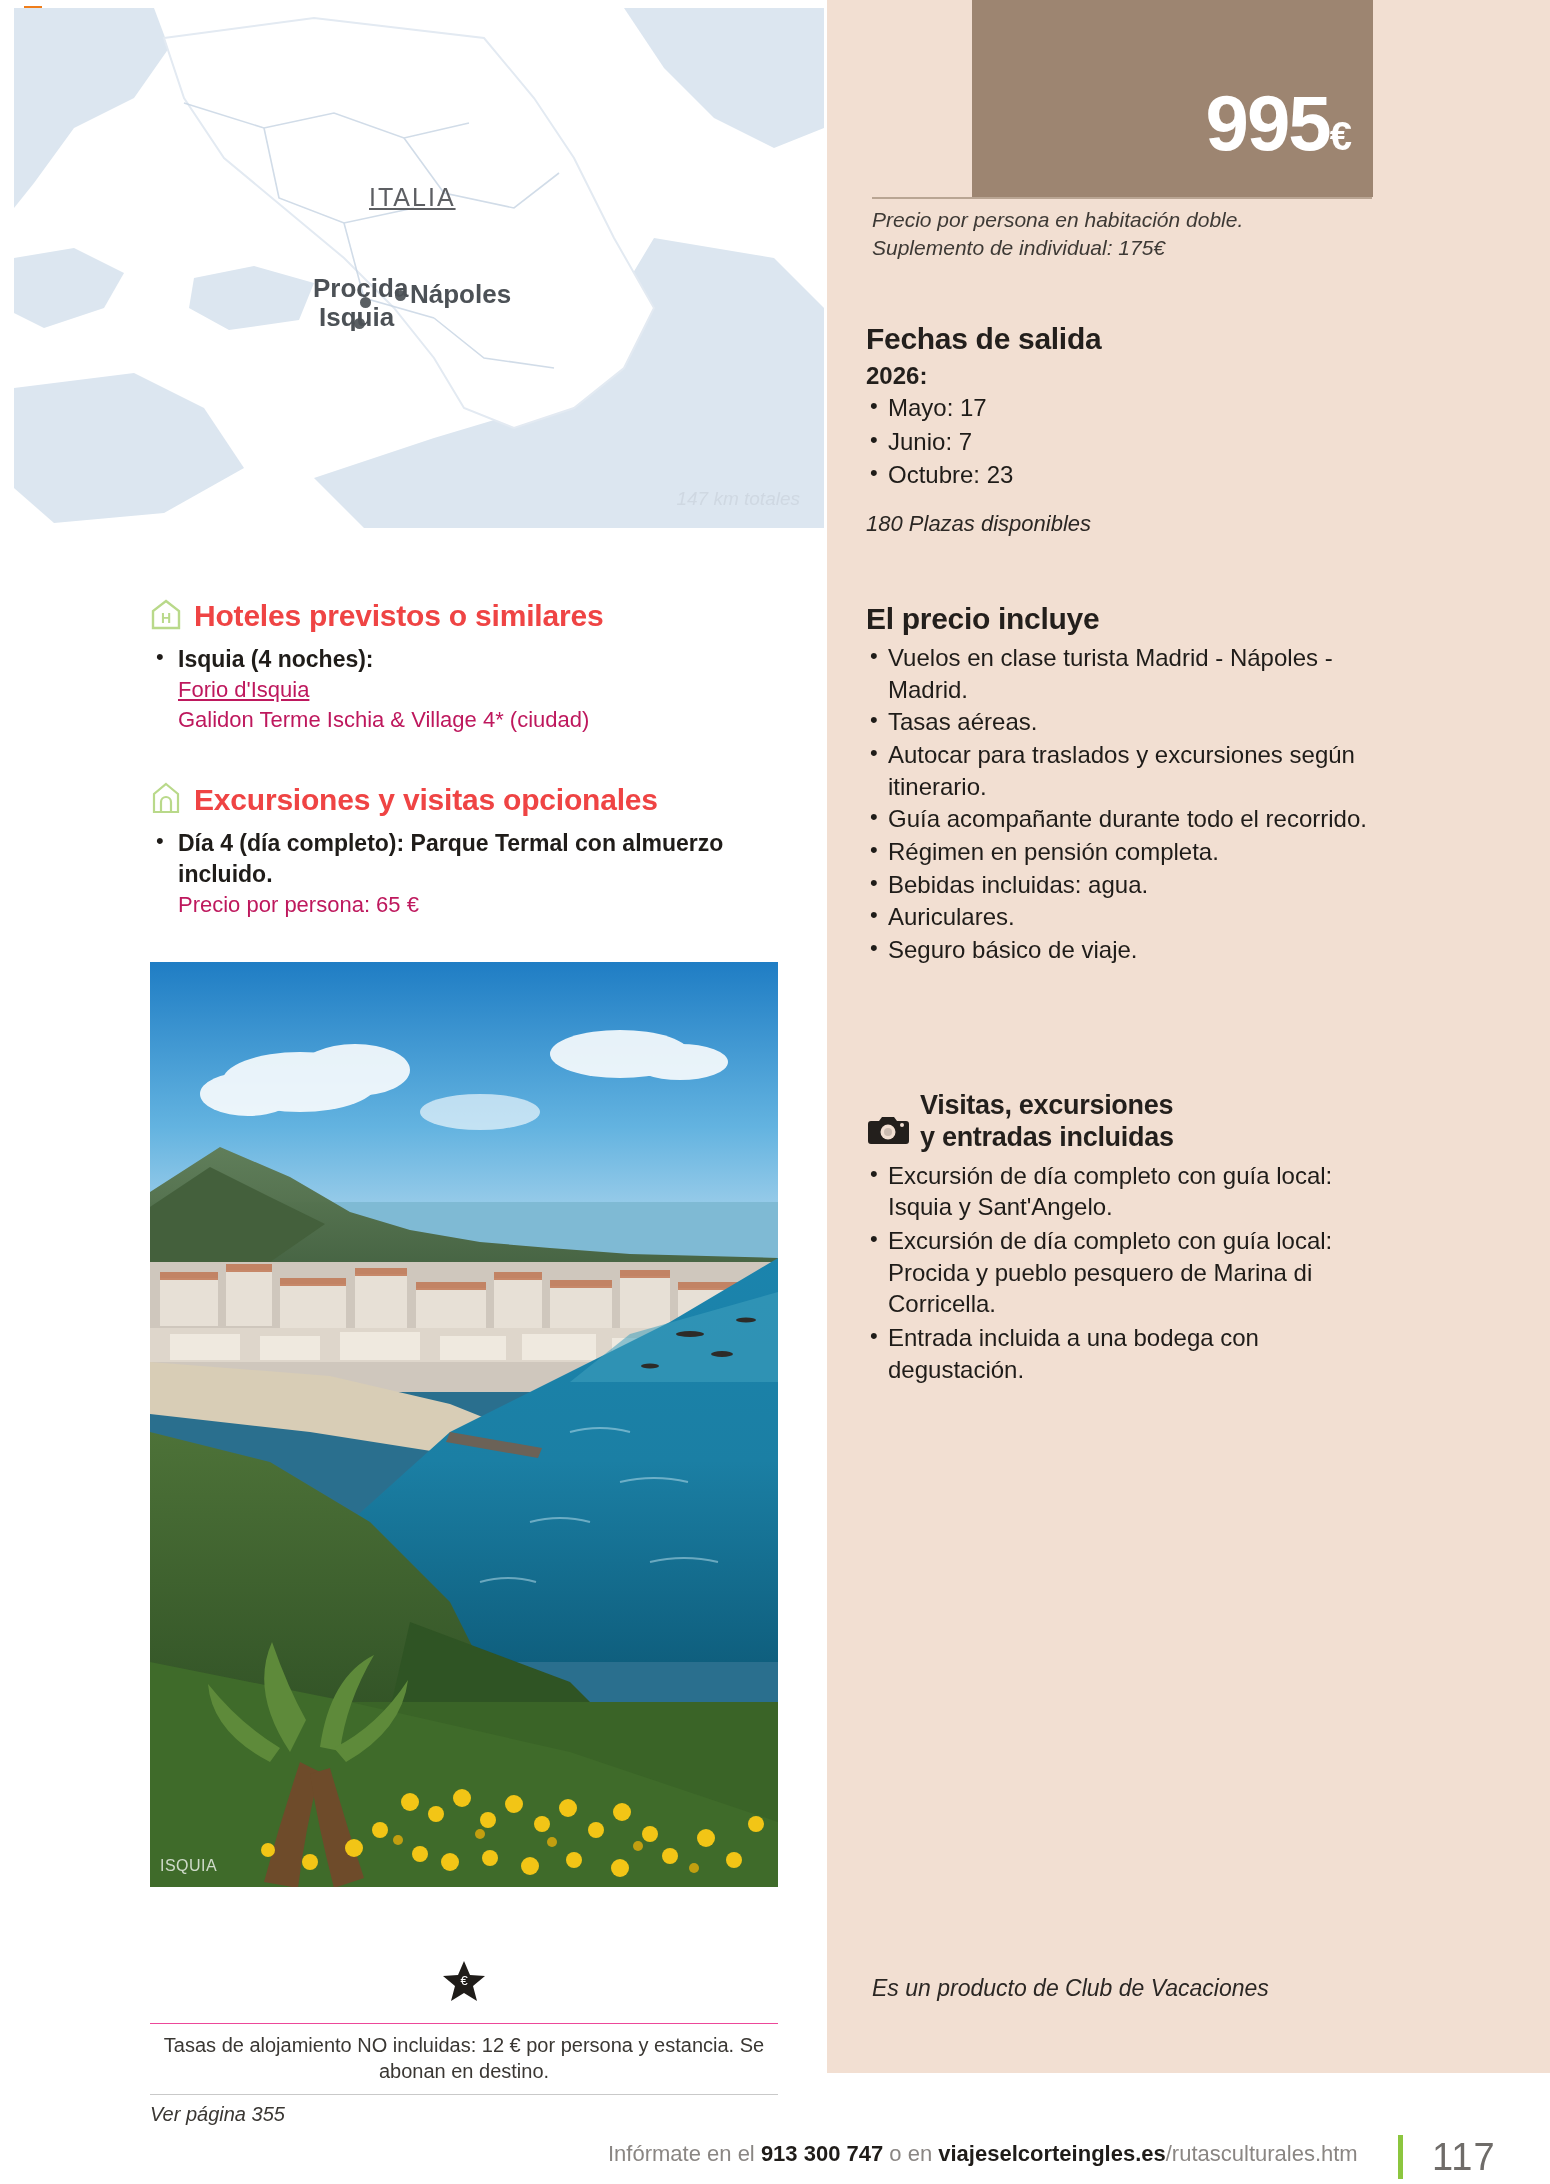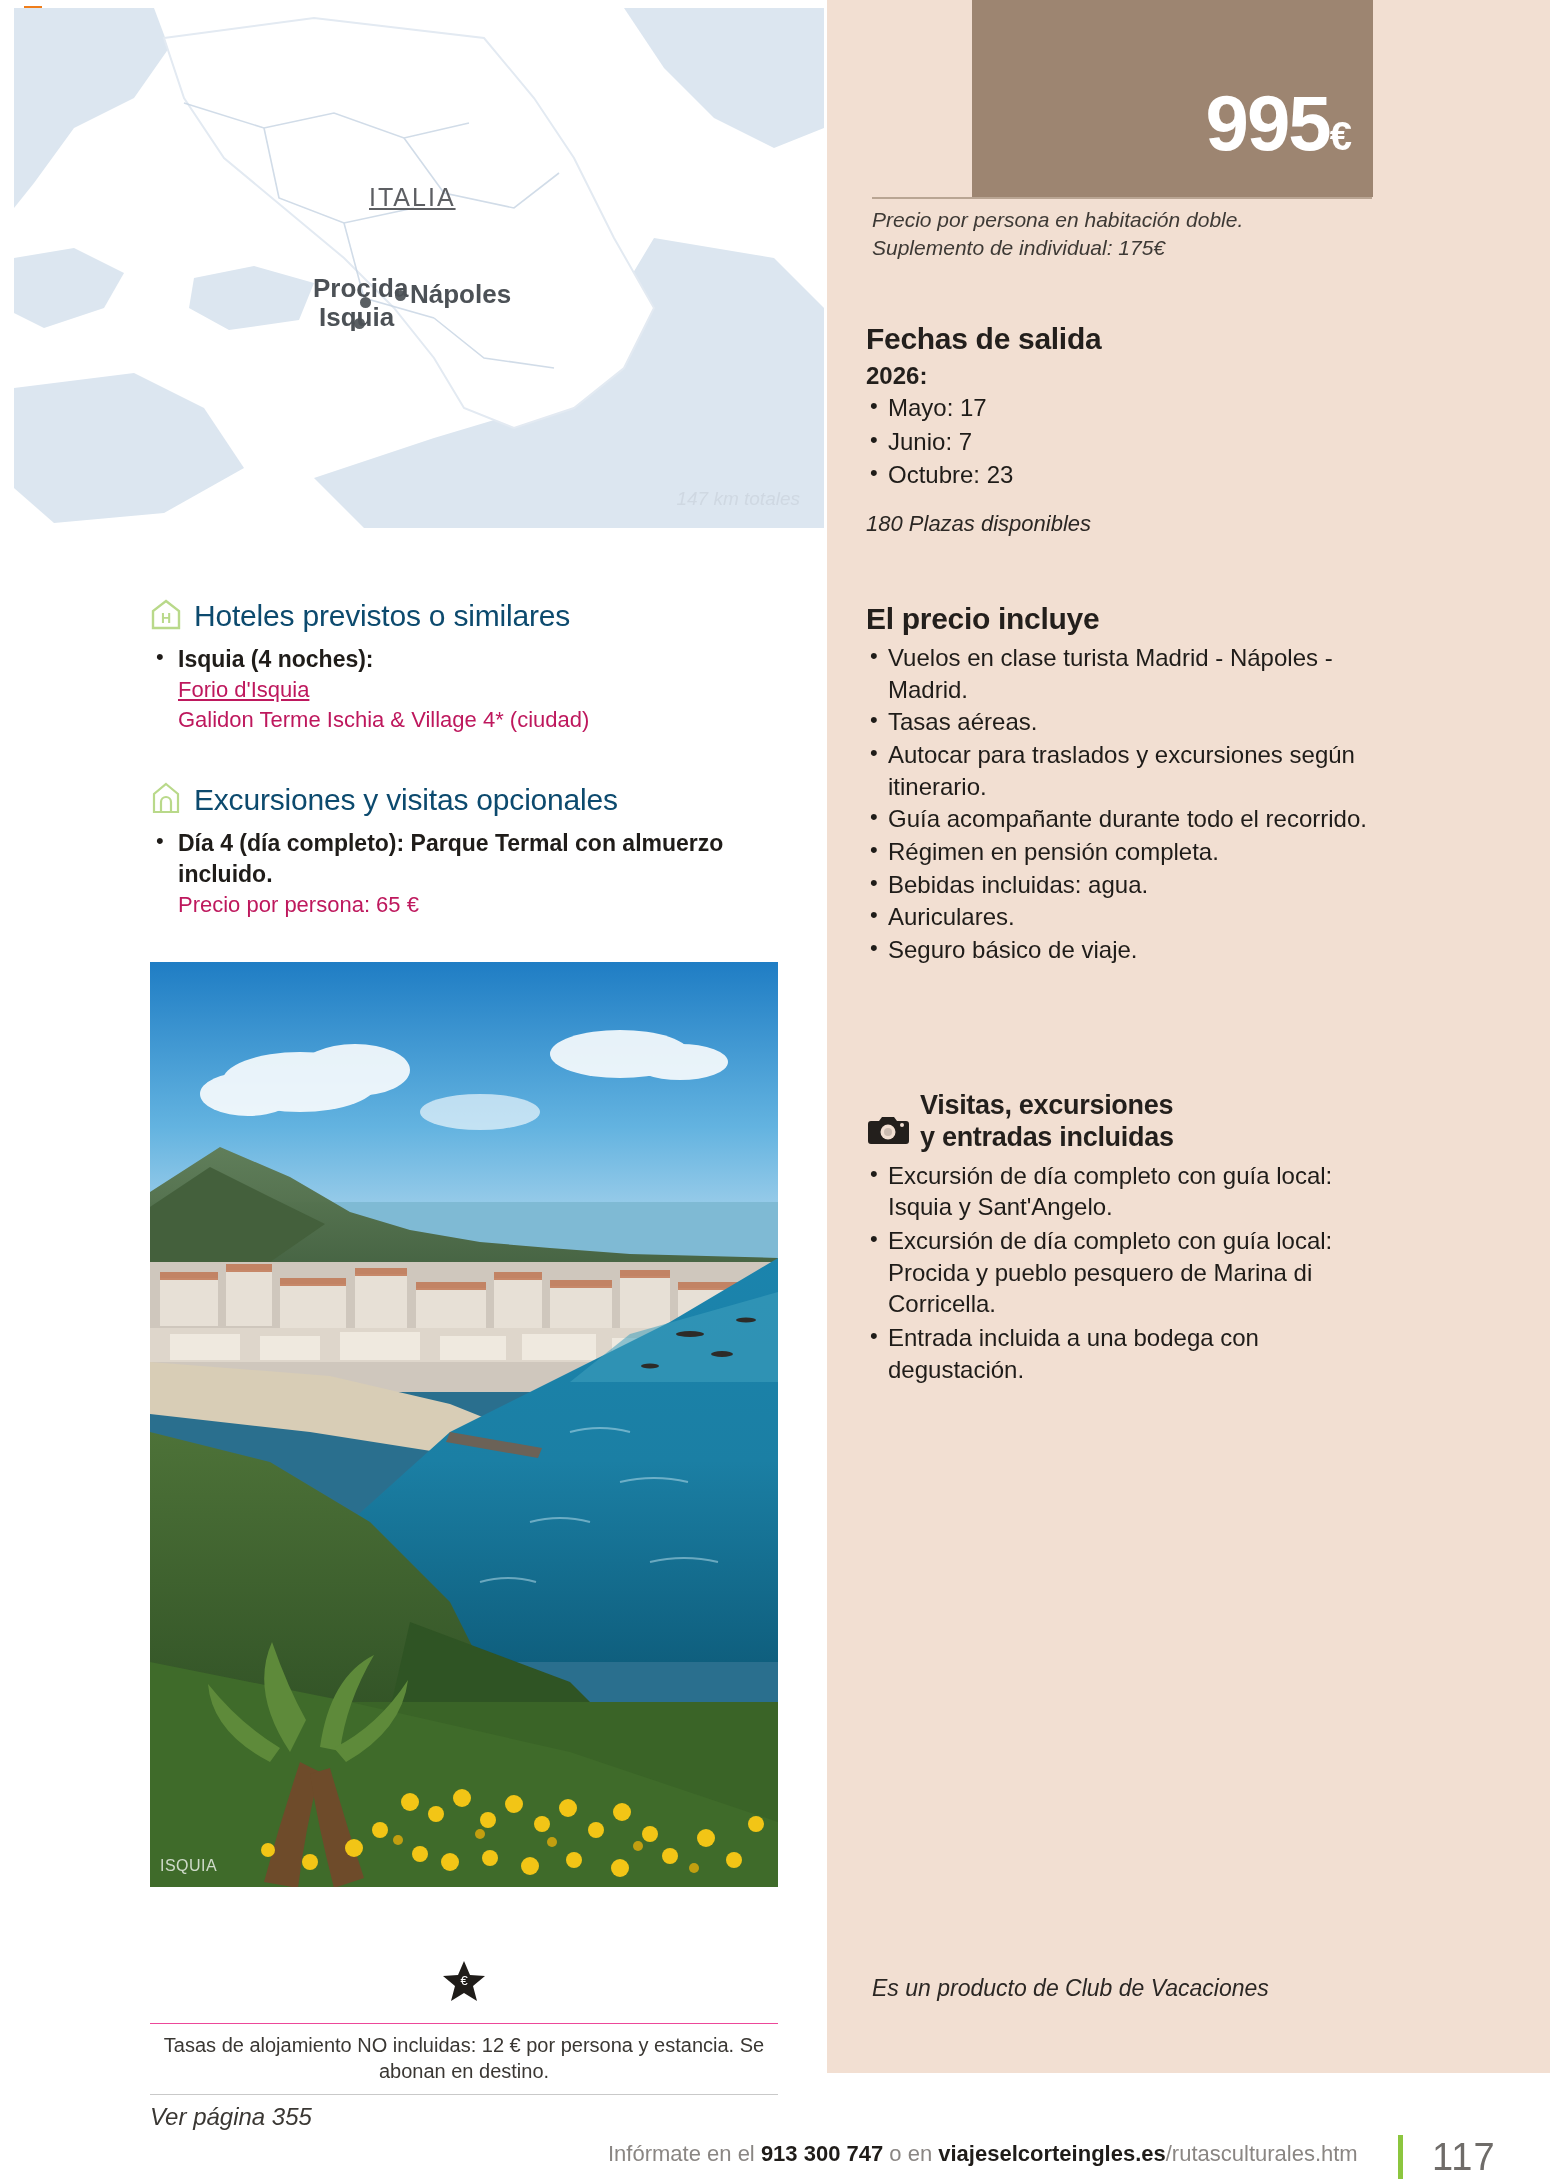--- a/index.html
+++ b/index.html
@@ -190,22 +190,22 @@
   
   .l-block { position: absolute; left: 150px; width: 640px; }
   .sec-head {
     display: flex;
     align-items: center;
     gap: 12px;
     margin-bottom: 10px;
   }
   .sec-head .txt {
     font-size: 30px;
-    font-weight: 400;
-    color: #0c4a6e;
+    font-weight: 700;
+    color: #ef4444;
     letter-spacing: -0.2px;
   }
   ul.l-list { list-style: none; margin: 0; padding: 0; }
   ul.l-list li {
     position: relative;
     padding-left: 28px;
     font-size: 23px;
     line-height: 1.35;
     color: #1f1c19;
   }
@@ -253,21 +253,21 @@
     border-bottom: 1px solid #c9c9c9;
     padding: 8px 0 10px 0;
     text-align: center;
     font-size: 20px;
     line-height: 1.3;
     color: #3a3733;
   }
   .ver-pagina {
     position: absolute;
     left: 150px; top: 2103px;
-    font-size: 24px;
+    font-size: 20px;
     font-style: italic;
     color: #3a3733;
   }
 
   
   .bottom-bar {
     position: absolute;
     left: 0; top: 2132px;
     width: 1550px; height: 52px;
     background: #ffffff;

